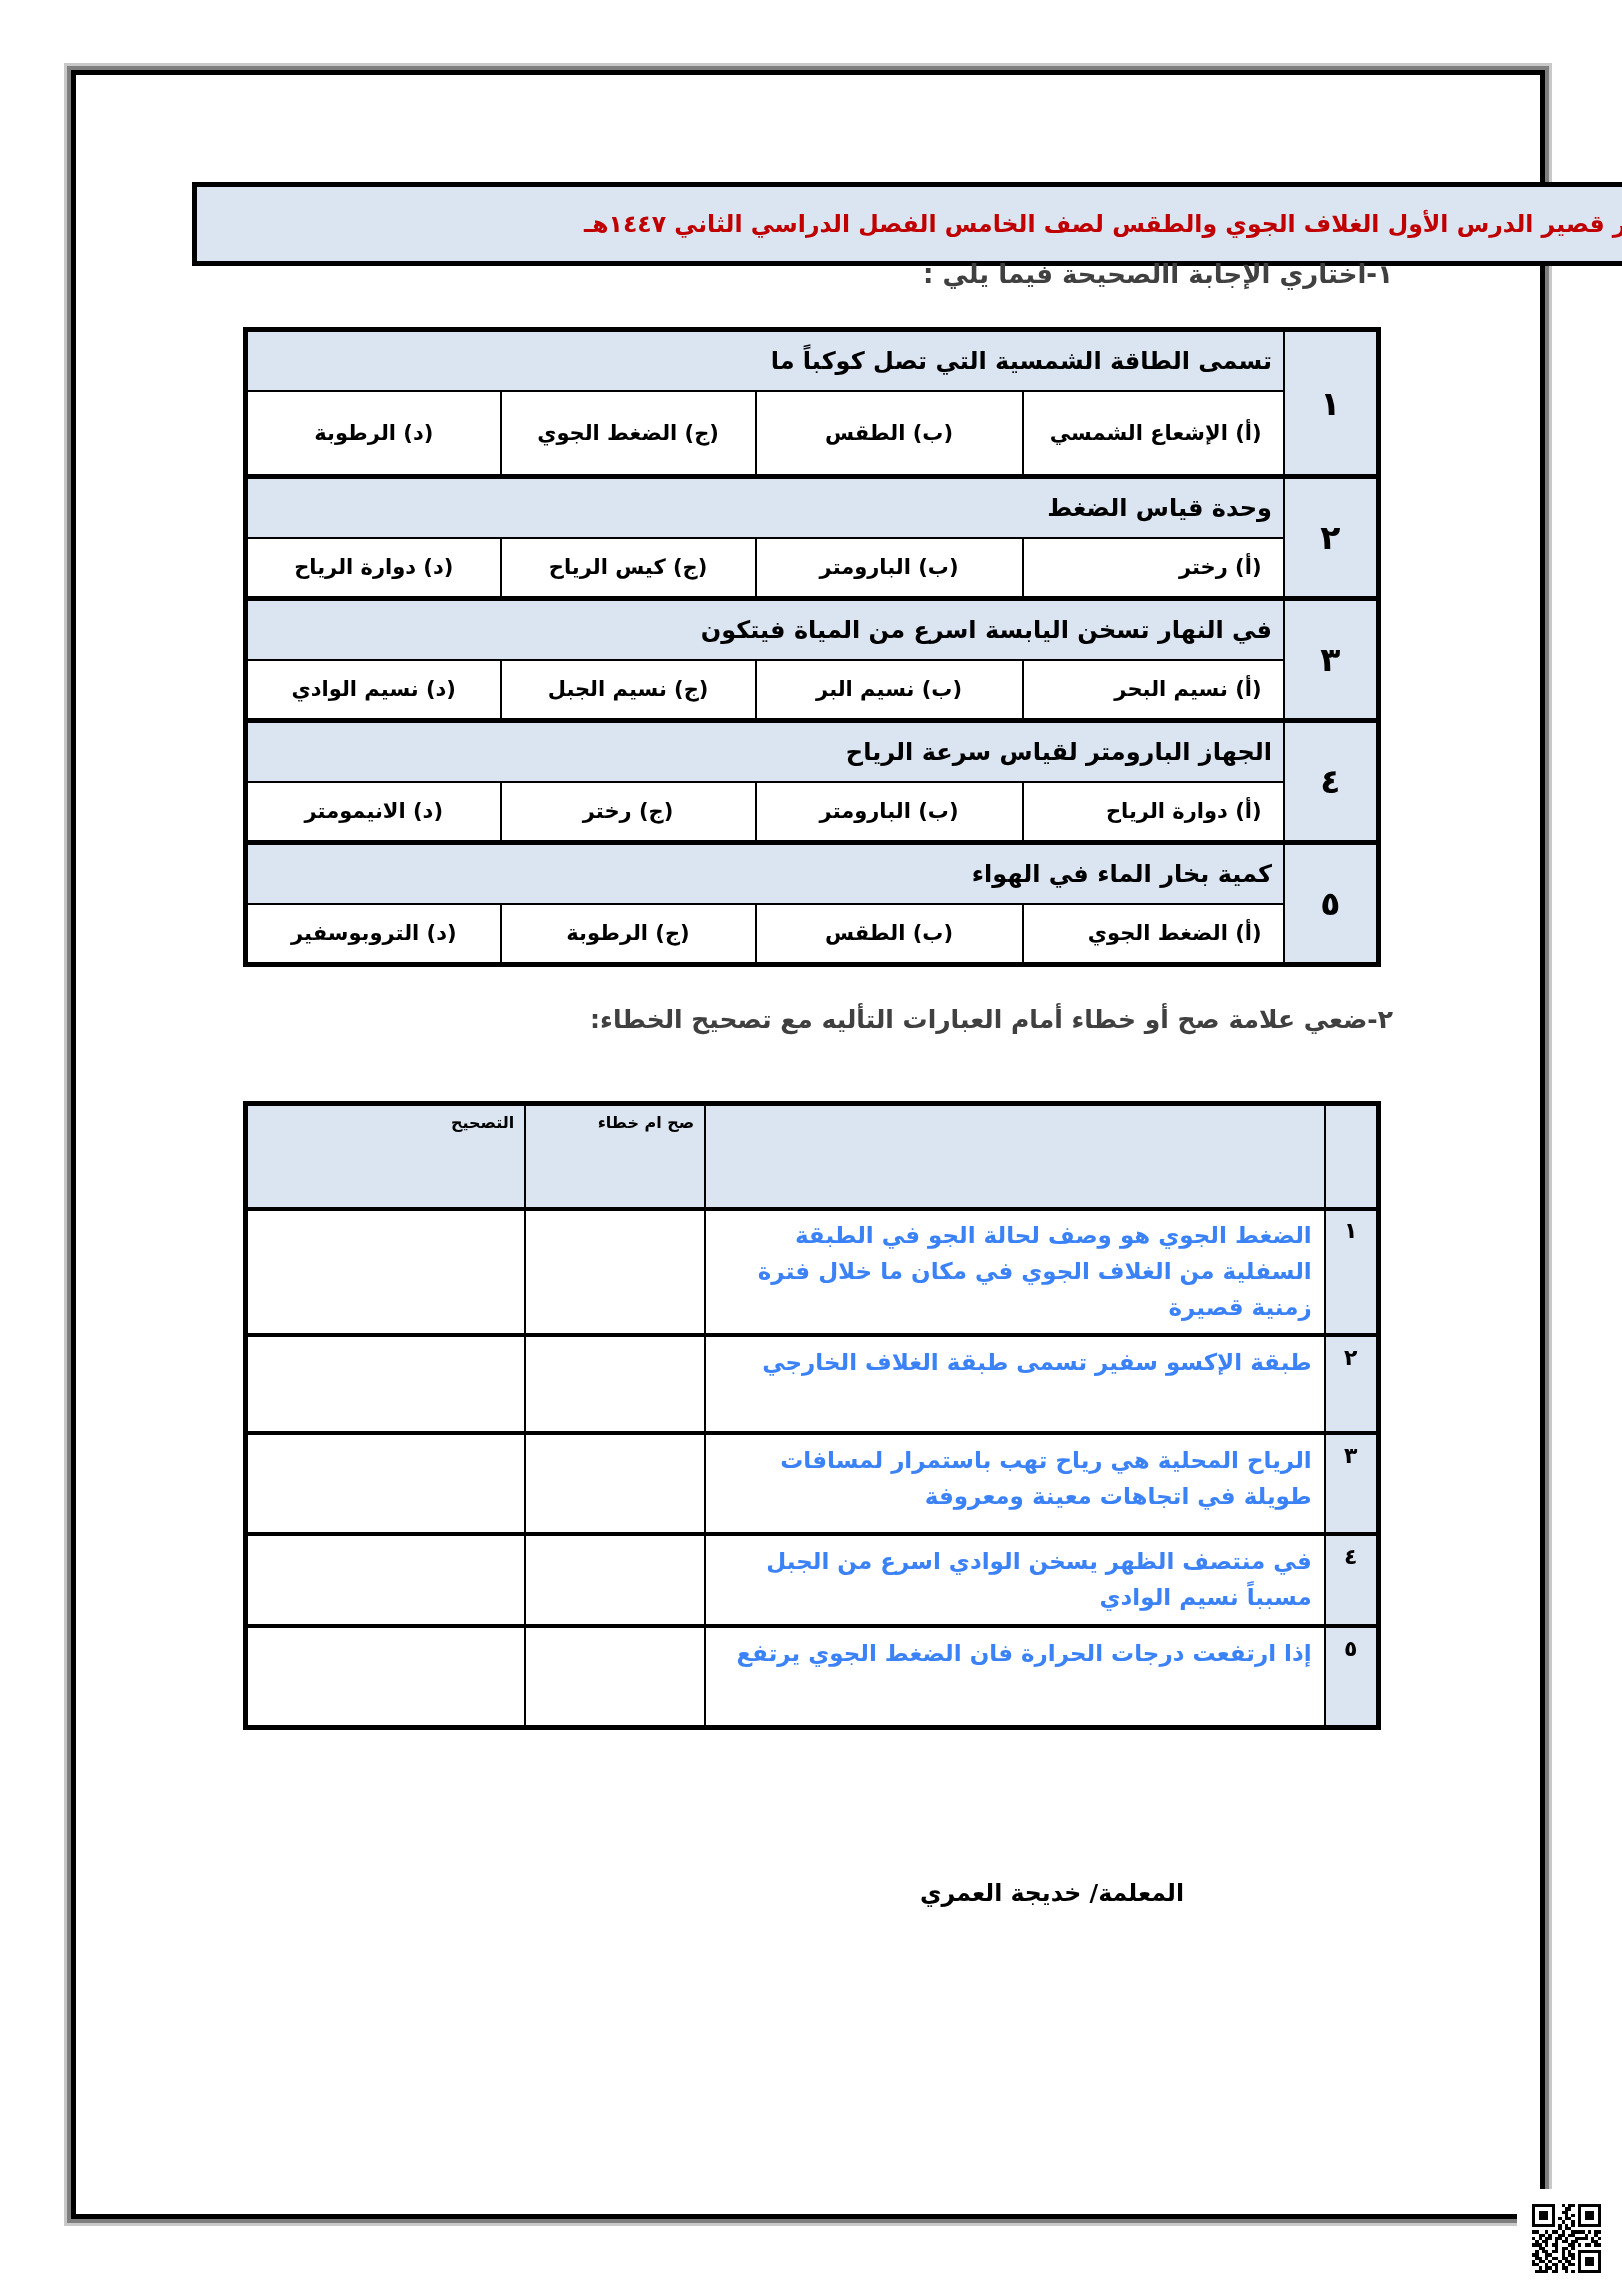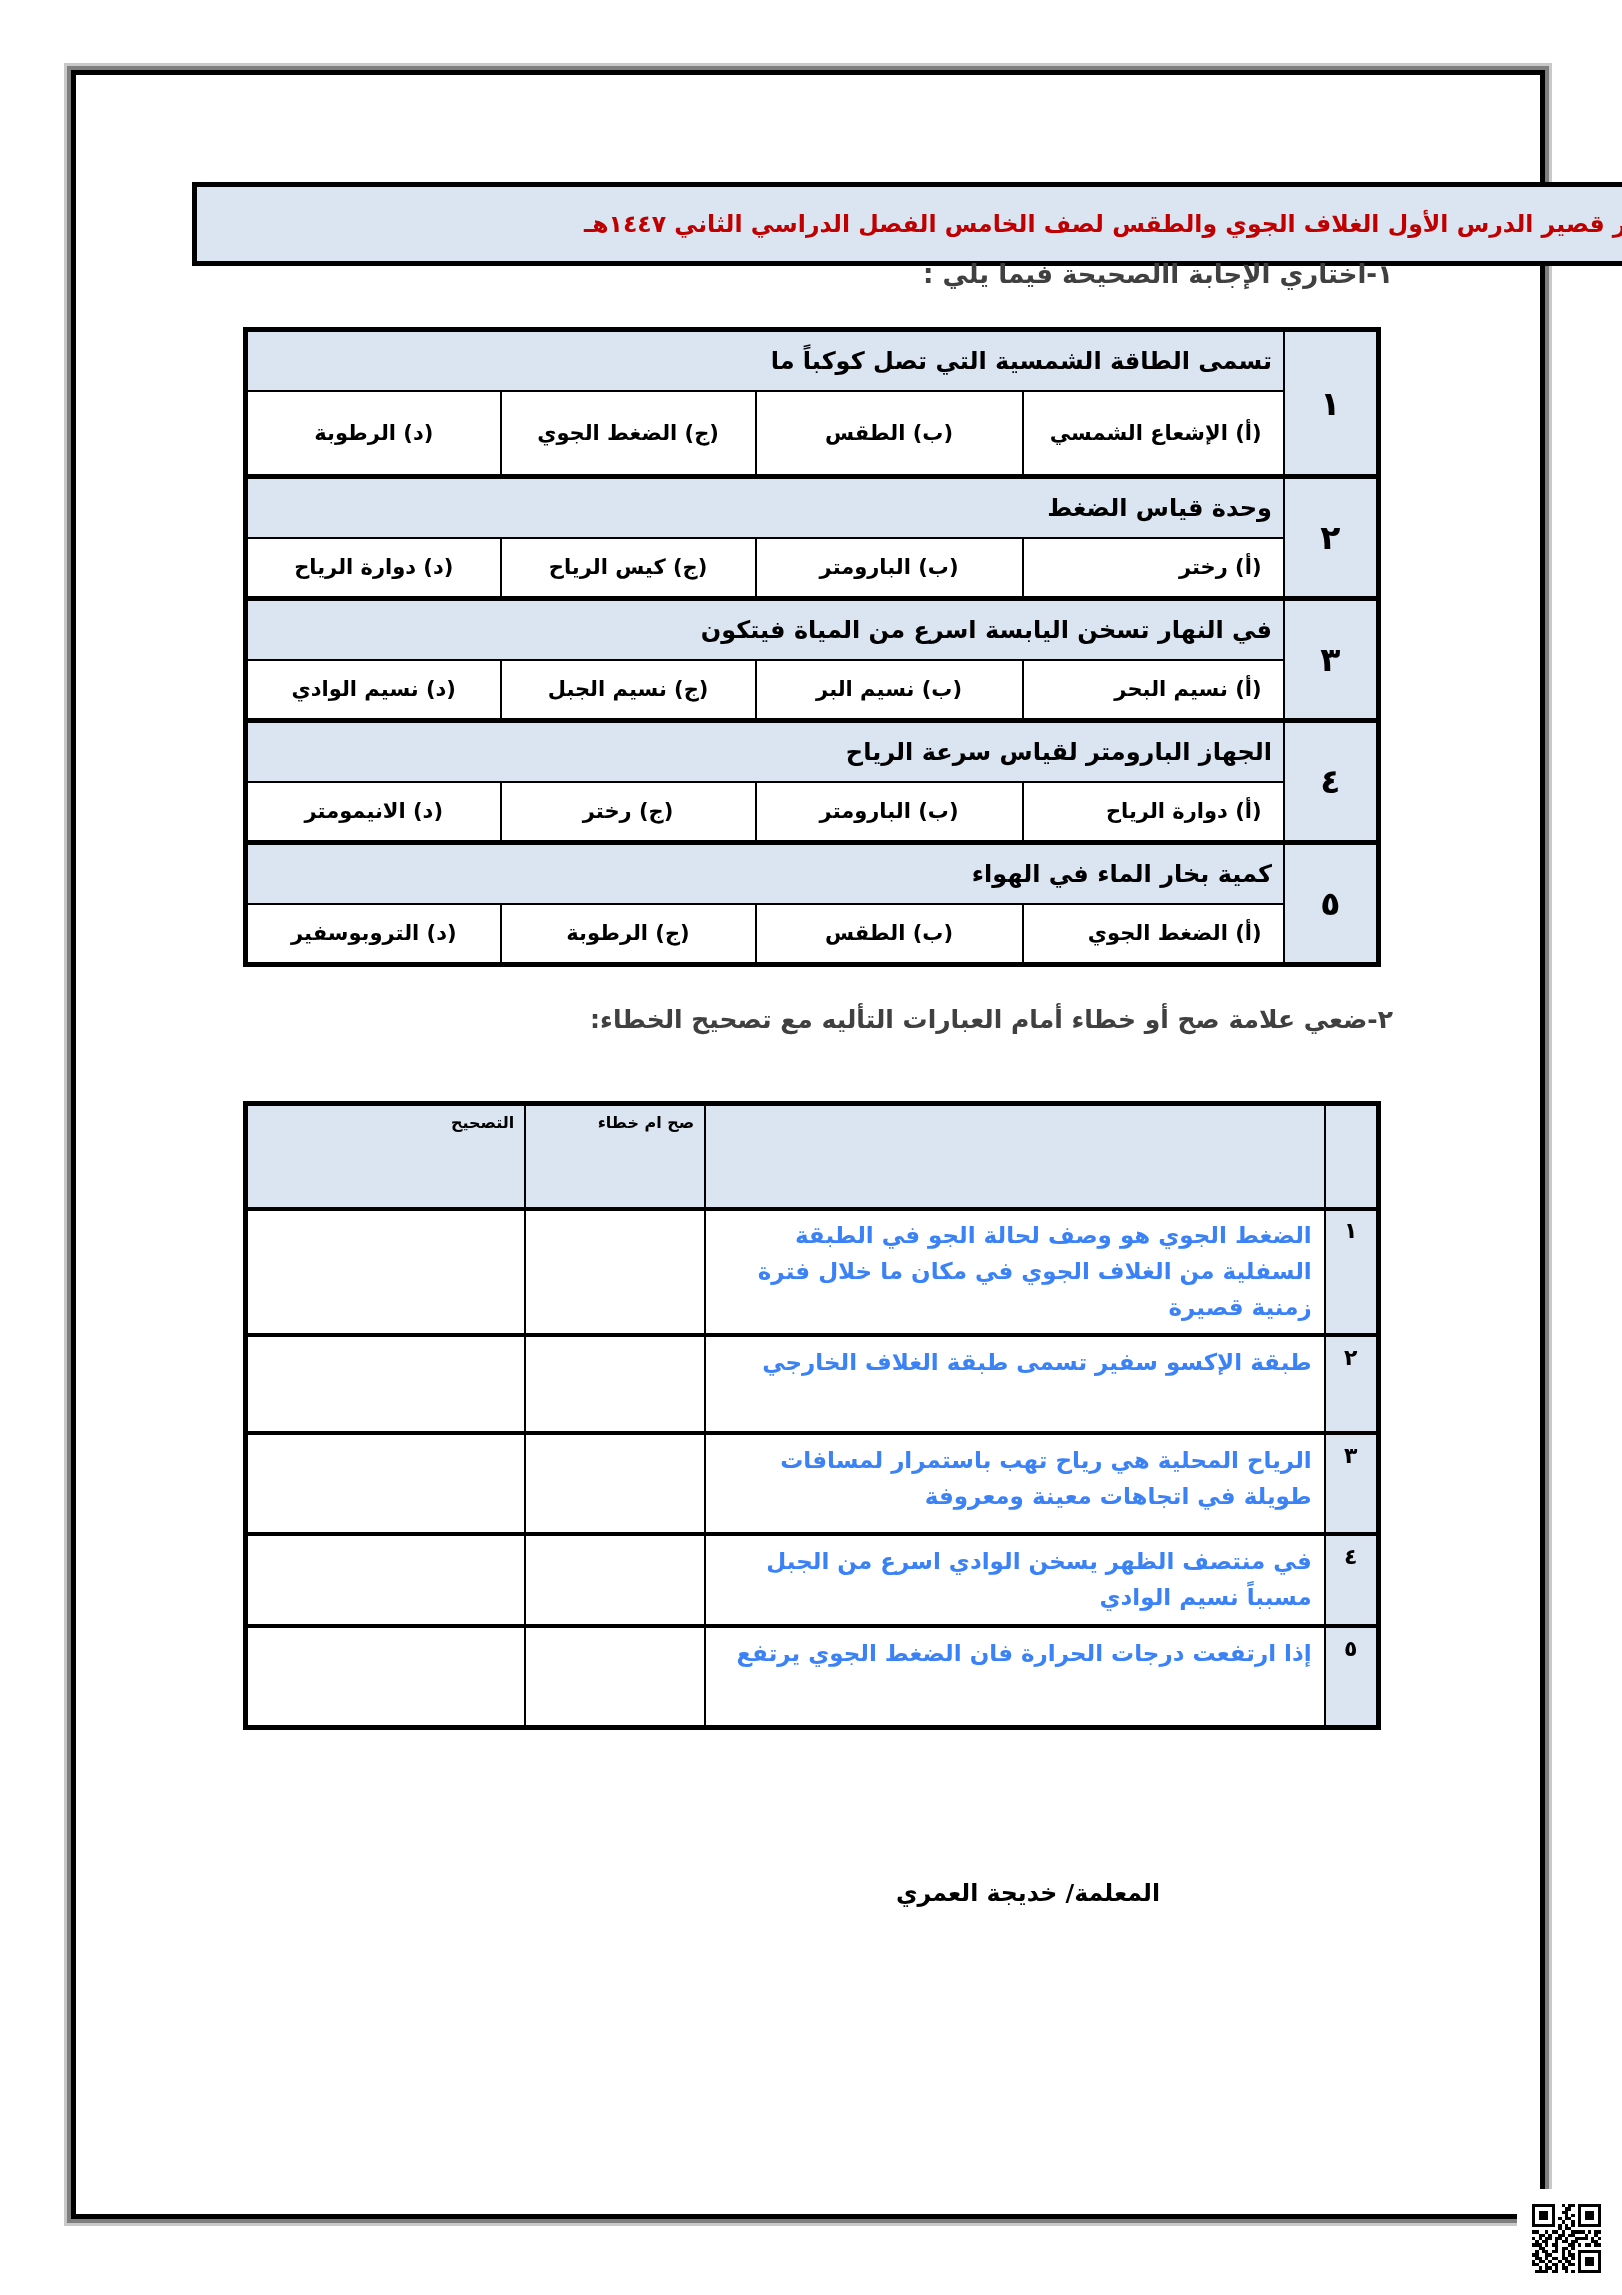--- a/index.html
+++ b/index.html
@@ -60,21 +60,21 @@
   .t2 td.hcell{background:#dbe5f1; vertical-align:top; text-align:right;
                font-size:16px; font-weight:bold; color:#000; padding:6.5px 9.2px;}
   .t2 td.num2{background:#dbe5f1; vertical-align:top; text-align:center;
               font-size:22px; font-weight:bold; color:#000; padding-top:7.9px;}
   .t2 td.stmt{background:#fff; vertical-align:top; text-align:right;
               font-size:23px; font-weight:bold; color:#3b82f6;
               padding:7.9px 11.8px; line-height:1.55;}
   .t2 td.ans{background:#fff;}
 
   
-  .signature{position:absolute; left:906px; top:1879px; width:255px;
+  .signature{position:absolute; left:930px; top:1879px; width:255px;
              text-align:left; font-size:23.6px; font-weight:bold; color:#000;
              white-space:nowrap;}
 
   
   .qr-corner{position:absolute; left:1518px; top:2189px; width:105px; height:107px;
              background:#fff;}
   .qr{position:absolute; left:15px; top:15px; width:69px; height:69px;
       display:grid; grid-template-columns:repeat(21,1fr); grid-template-rows:repeat(21,1fr);
       background:#fff;}
   .qr .b{background:#000;}

